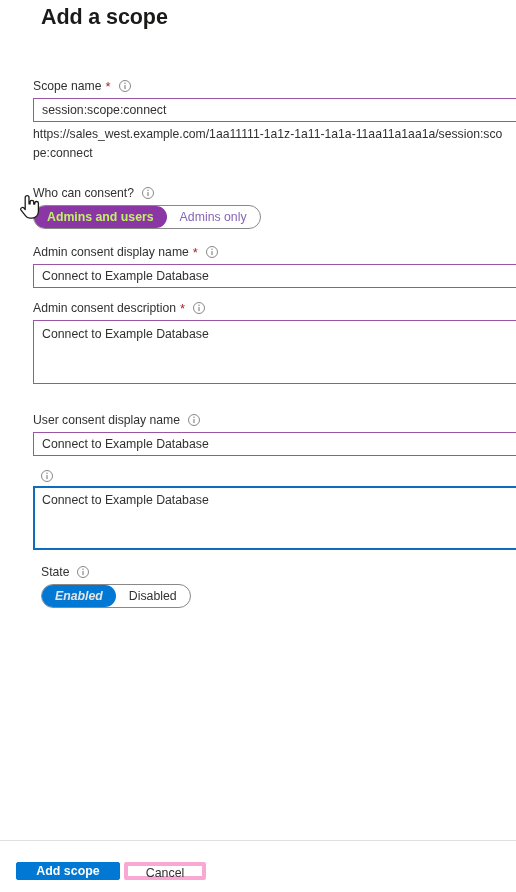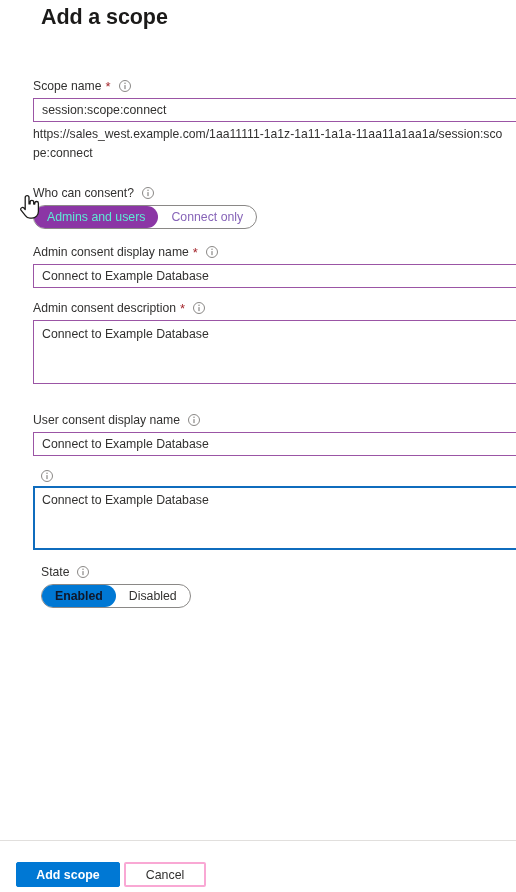--- a/index.html
+++ b/index.html
@@ -147,29 +147,30 @@
     padding: 0 13px;
     margin: 0;
     white-space: nowrap;
     color: #8764b8;
     background: transparent;
     box-sizing: border-box;
     cursor: pointer;
   }
   .pill.selected-purple {
     background: #8b36a5;
-    color: #5eead4;
-    font-weight: 400;
+    color: #bef264;
+    font-weight: 700;
   }
   .pill.plain-purple { color: #8764b8; }
 
   .pill.selected-blue {
     background: #0078d4;
-    color: #0f172a;
+    color: #e5e5e5;
     font-weight: 600;
+    font-style: italic;
   }
   .pill.plain-dark { color: #323130; }
 
   .divider {
     position: absolute;
     left: 0;
     top: 840px;
     width: 516px;
     height: 1px;
     background: #e1dfdd;
@@ -179,21 +180,21 @@
     position: absolute;
     left: 0;
     top: 841px;
     width: 516px;
     height: 51px;
     background: #ffffff;
   }
   .btn {
     position: absolute;
     box-sizing: border-box;
-    height: 25px;
+    height: 18px;
     font-family: "Liberation Sans", sans-serif;
     font-size: 12.4px;
     font-weight: 600;
     border-radius: 2px;
     cursor: pointer;
     padding: 0;
   }
   .btn-primary {
     left: 16px;
     top: 21px;
@@ -201,21 +202,21 @@
     background: #0078d4;
     color: #ffffff;
     border: 1px solid #0078d4;
   }
   .btn-secondary {
     left: 124px;
     top: 21px;
     width: 82px;
     background: #ffffff;
     color: #323130;
-    border: 2px solid #f9a8d4;
+    border: 4px solid #f9a8d4;
     font-weight: 400;
   }
 
   
   .cursor-hand {
     position: absolute;
     left: 18px;
     top: 194px;
     width: 22px;
     height: 26px;
@@ -252,21 +253,21 @@
         <span class="label-text">Who can consent?</span>
         <span class="info-icon">
           <svg width="10" height="10" viewBox="0 0 10 10">
               <circle cx="5" cy="2.3" r="0.75" fill="#8a8886"></circle>
               <rect x="4.4" y="4.1" width="1.2" height="4" fill="#8a8886"></rect>
             </svg>
         </span>
       </div>
       <div class="pill-group">
         <div class="pill selected-purple">Admins and users</div>
-        <div class="pill plain-purple">Connect only</div>
+        <div class="pill plain-purple">Admins only</div>
       </div>
     </div>
 
     <div class="field" style="margin-top:15px;">
       <div class="field-label">
         <span class="label-text">Admin consent display name</span>
         <span class="req-star">*</span>
         <span class="info-icon">
           <svg width="10" height="10" viewBox="0 0 10 10">
               <circle cx="5" cy="2.3" r="0.75" fill="#8a8886"></circle>

